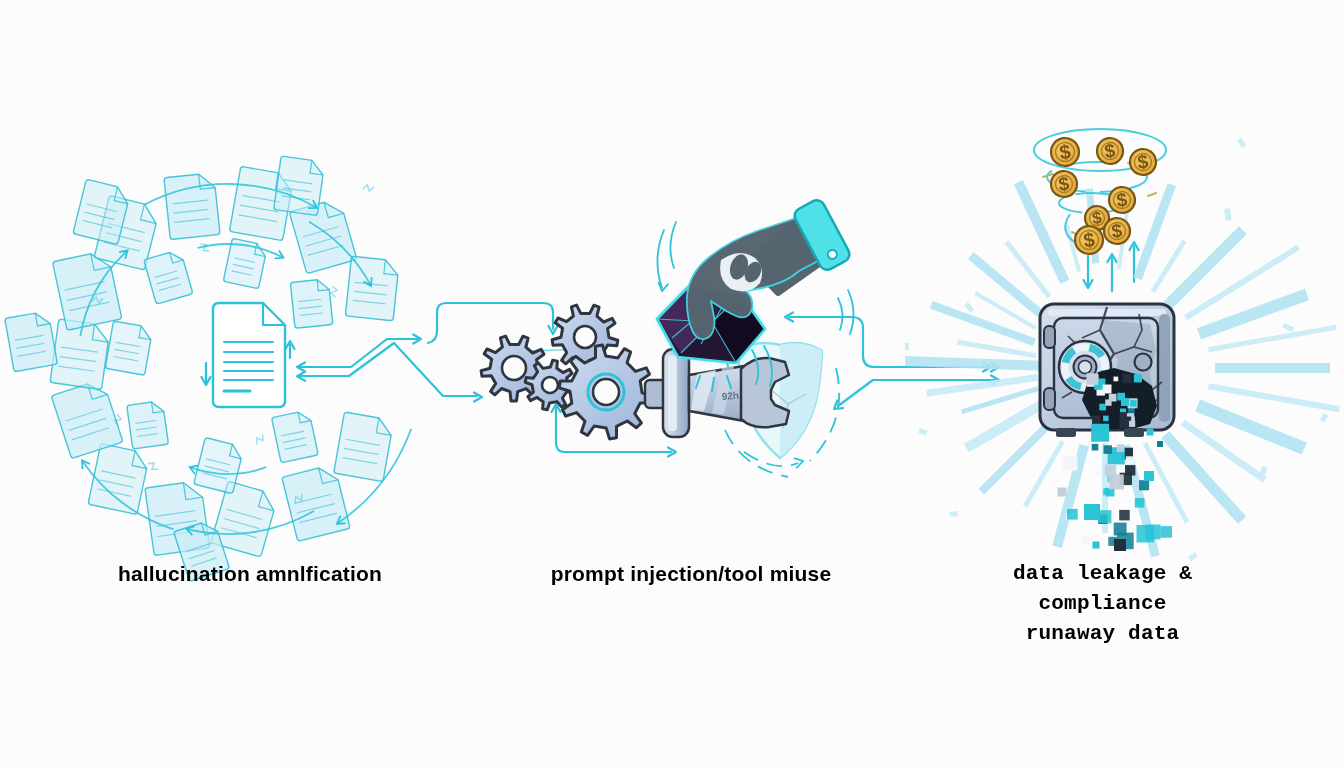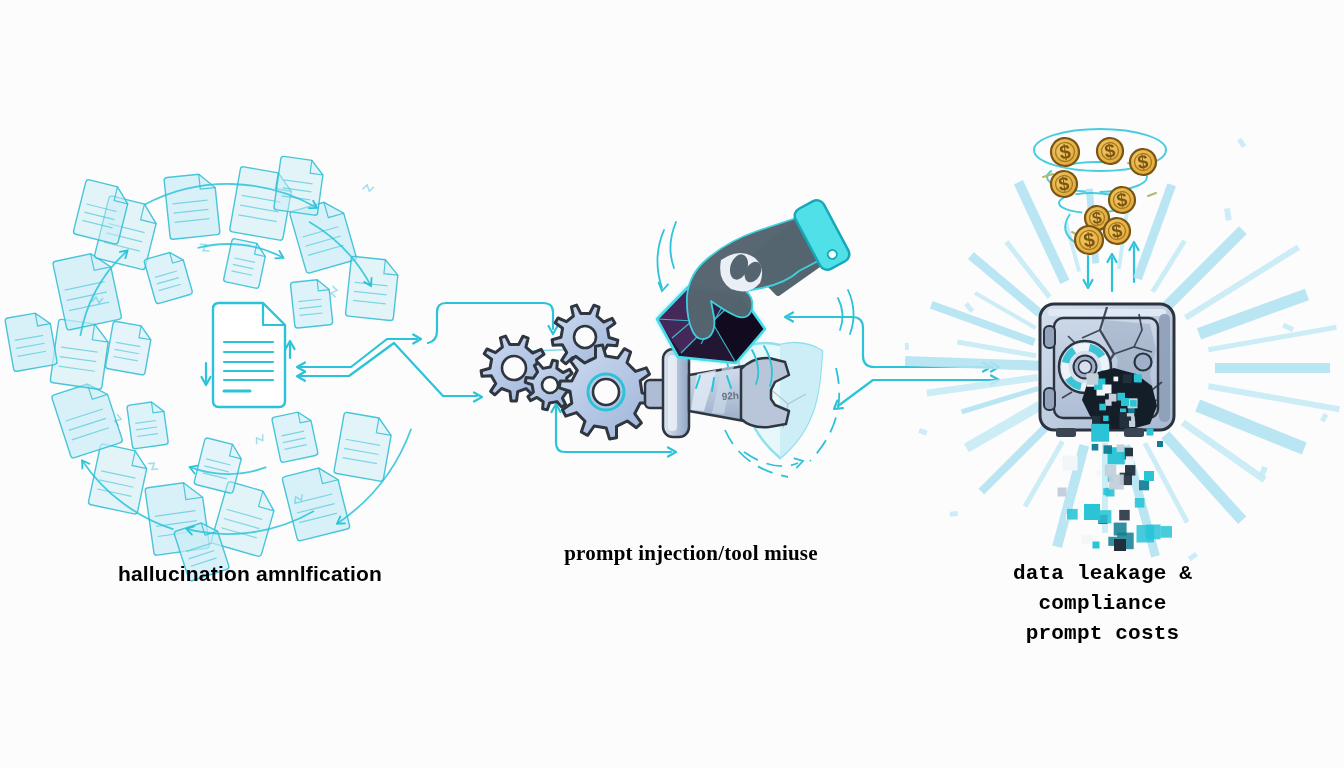--- a/index.html
+++ b/index.html
@@ -2,21 +2,21 @@
 <html><head>
 <meta charset="utf-8">
 <style>
   html,body{margin:0;padding:0;background:#e9e9ec;}
   .stage{position:relative;width:1344px;height:768px;background:#fcfcfd;overflow:hidden;
          font-family:"Liberation Sans",sans-serif;}
   .stage svg{position:absolute;left:0;top:0;}
   .label{position:absolute;font-weight:700;font-size:21px;letter-spacing:.2px;
          color:#000000;text-align:center;line-height:30px;}
   #label-left{left:90px;top:559px;width:320px;}
-  #label-middle{left:530px;top:538px;width:322px;font-family:Liberation Serif, serif;}
+  #label-middle{left:530px;top:559px;width:322px;}
   #label-right{left:945px;top:559px;width:315px;font-family:Liberation Mono, monospace;}
 </style>
 </head>
 <body>
 
 <div class="stage">
 <svg id="art" width="1344" height="768" viewBox="0 0 1344 768">
   <defs>
     <linearGradient id="metalV" x1="0" y1="0" x2="1" y2="0">
       <stop offset="0" stop-color="#dde7f4"></stop>
@@ -571,15 +571,15 @@
             <text x="1089" y="246.72" text-anchor="middle" font-size="20" font-weight="bold" fill="#7a5513" font-family="&quot;Liberation Sans&quot;,sans-serif">$</text>
           </g>
         </g>
   </g>
 </svg>
 
 <div class="label" id="label-left">hallucination amnlfication</div>
 <div class="label" id="label-middle">prompt injection/tool miuse</div>
 <div class="label" id="label-right">
   <div>data leakage &amp; compliance</div>
-  <div>prompt costs</div>
+  <div>runaway data</div>
 </div>
 </div>
 
 </body></html>

